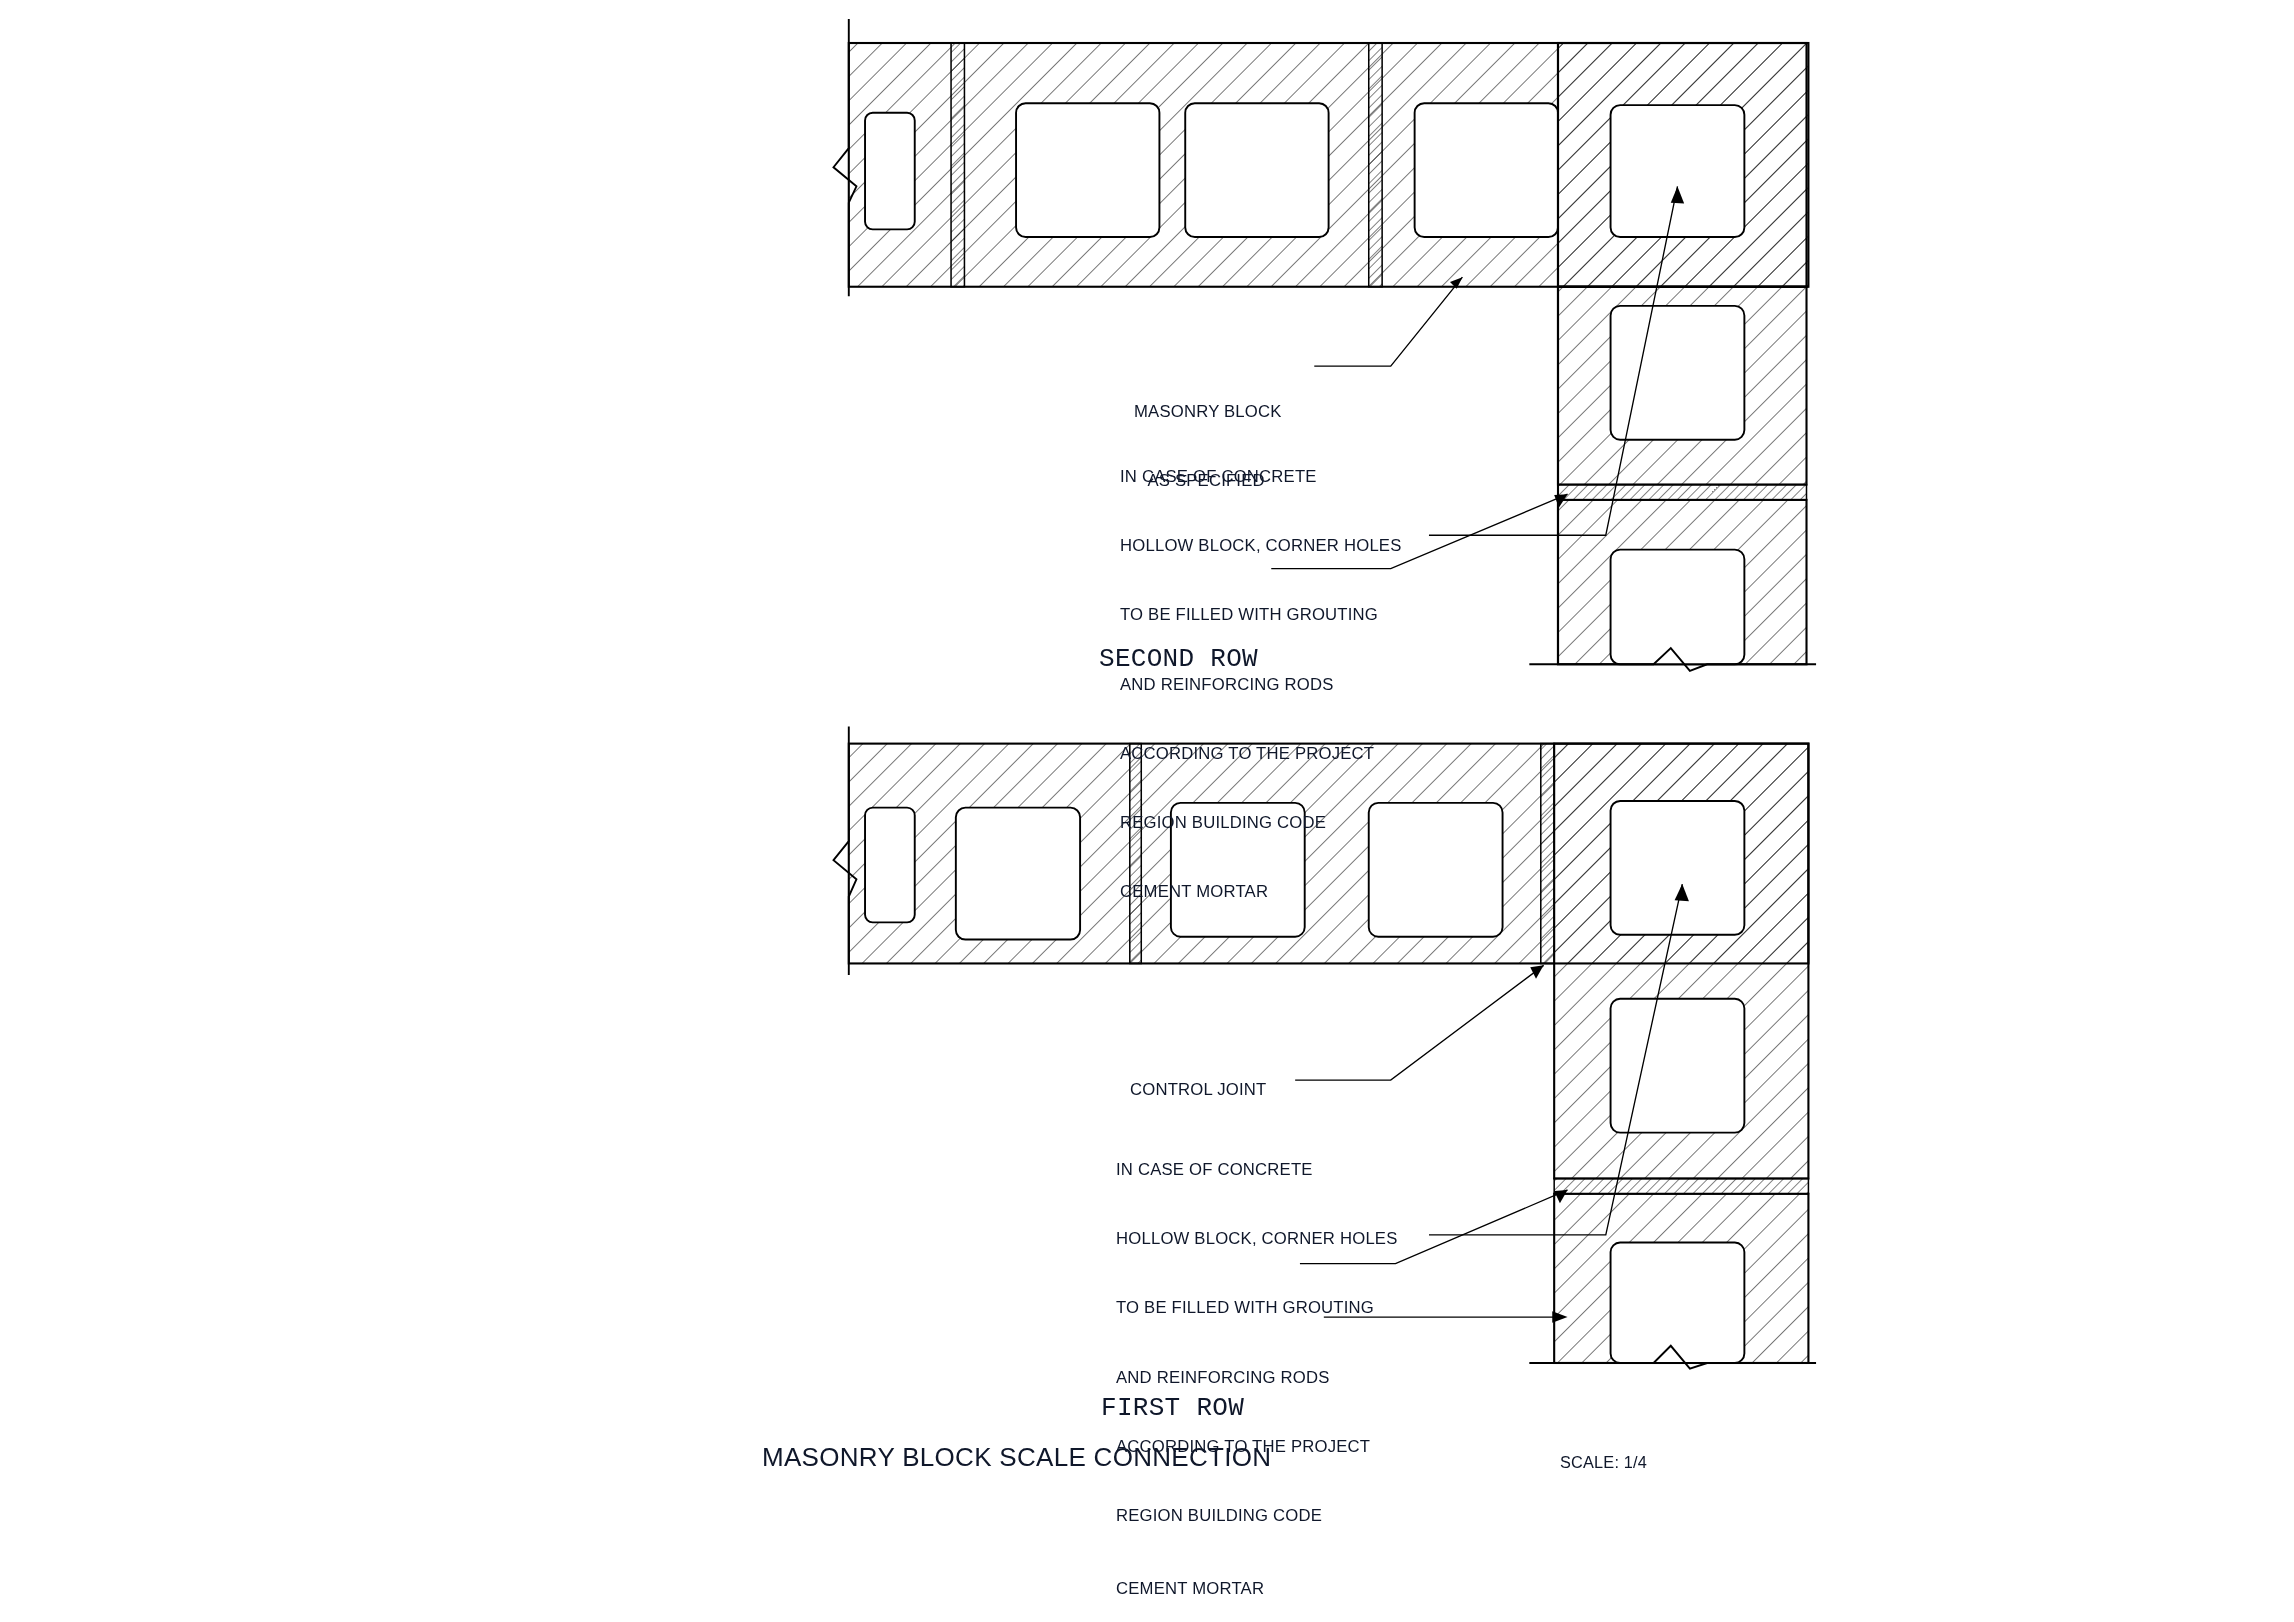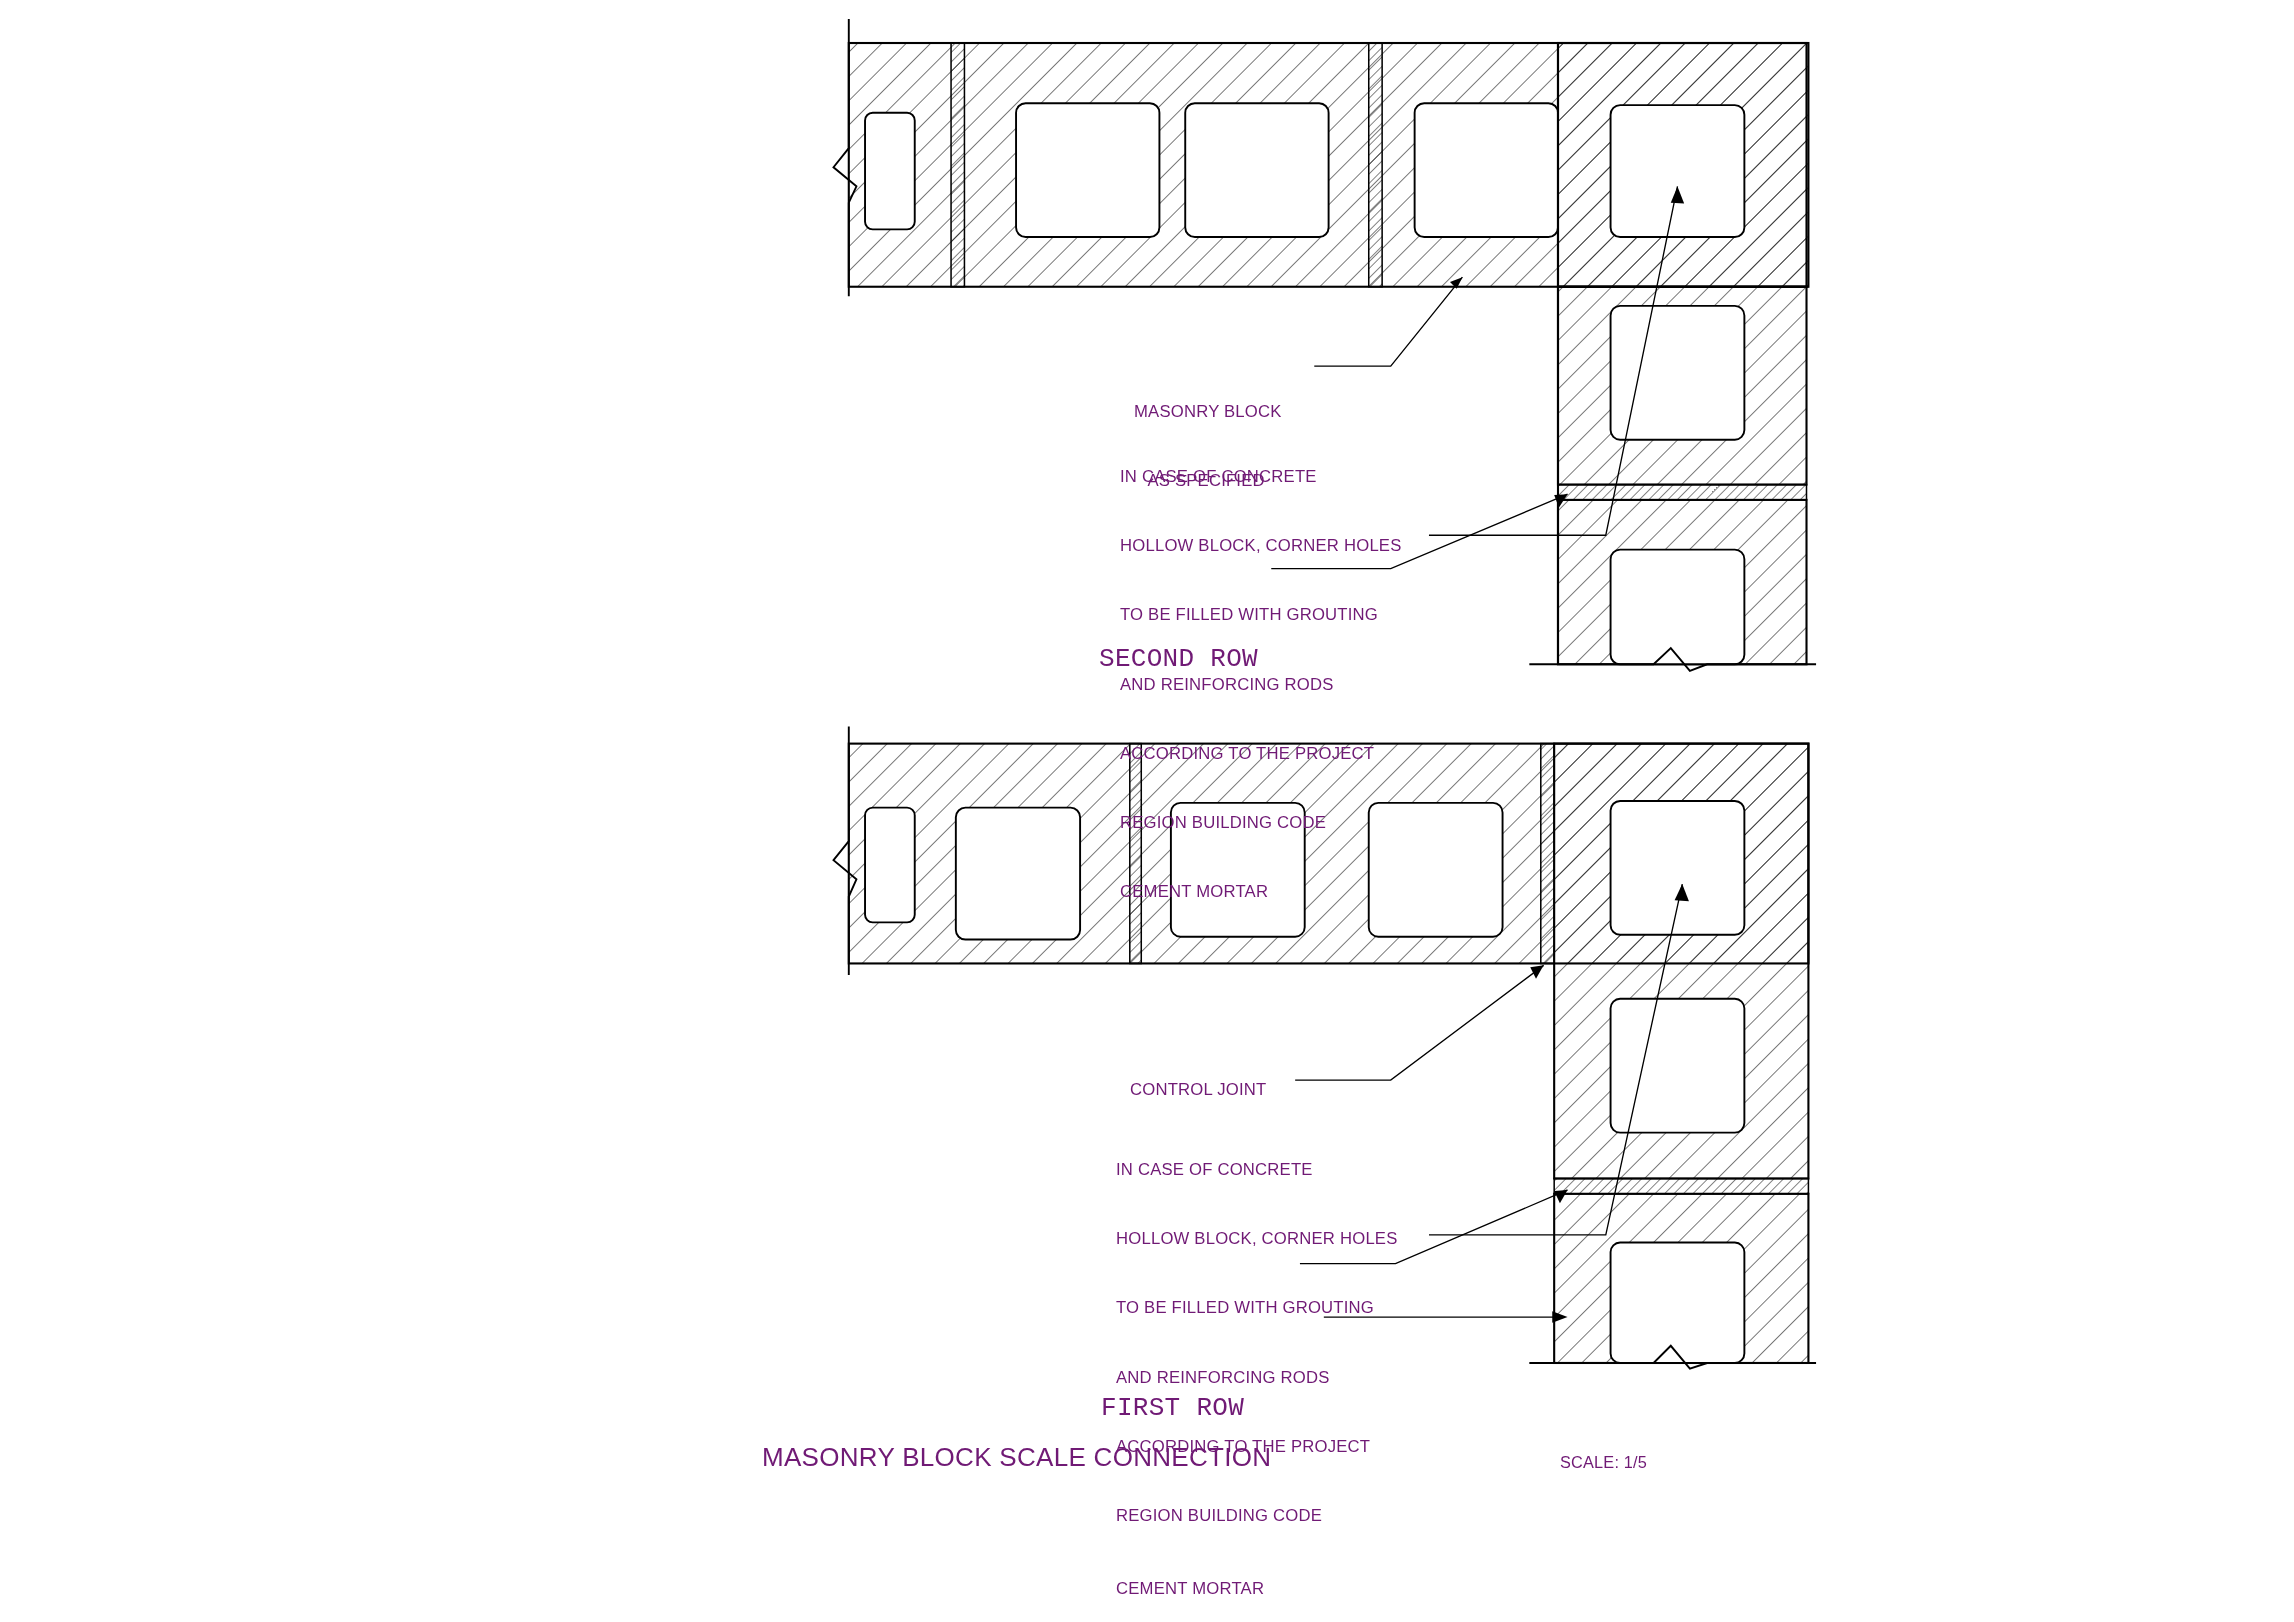--- a/index.html
+++ b/index.html
@@ -23,21 +23,21 @@
   }
   svg.drawing {
     position: absolute;
     left: 0; top: 0;
     width: 2294px;
     height: 1622px;
   }
   .label {
     position: absolute;
     font-family: "Liberation Sans", sans-serif;
-    color: #701a75;
+    color: #0f172a;
     white-space: pre;
     line-height: 1.38;
   }
   .lead-text {
     font-size: 16.7px;
     letter-spacing: 0.2px;
   }
   .row-title {
     font-size: 26px;
     letter-spacing: 0.3px;
@@ -189,16 +189,16 @@
     <div>REGION BUILDING CODE</div>
     <div style="margin-top:3.8px;">CEMENT MORTAR</div>
     
     
   </div>
 
   <div class="label row-title" style="left:1101px; top:1343px;margin-top:48px;">FIRST ROW</div>
 
   <div class="label sheet-title" style="left:762px; top:1440px;">MASONRY BLOCK SCALE CONNECTION</div>
 
-  <div class="label scale-text" style="left:1560px; top:1451px;">SCALE: 1/5</div>
+  <div class="label scale-text" style="left:1560px; top:1451px;">SCALE: 1/4</div>
 
 </div>
 
 
 </body></html>

